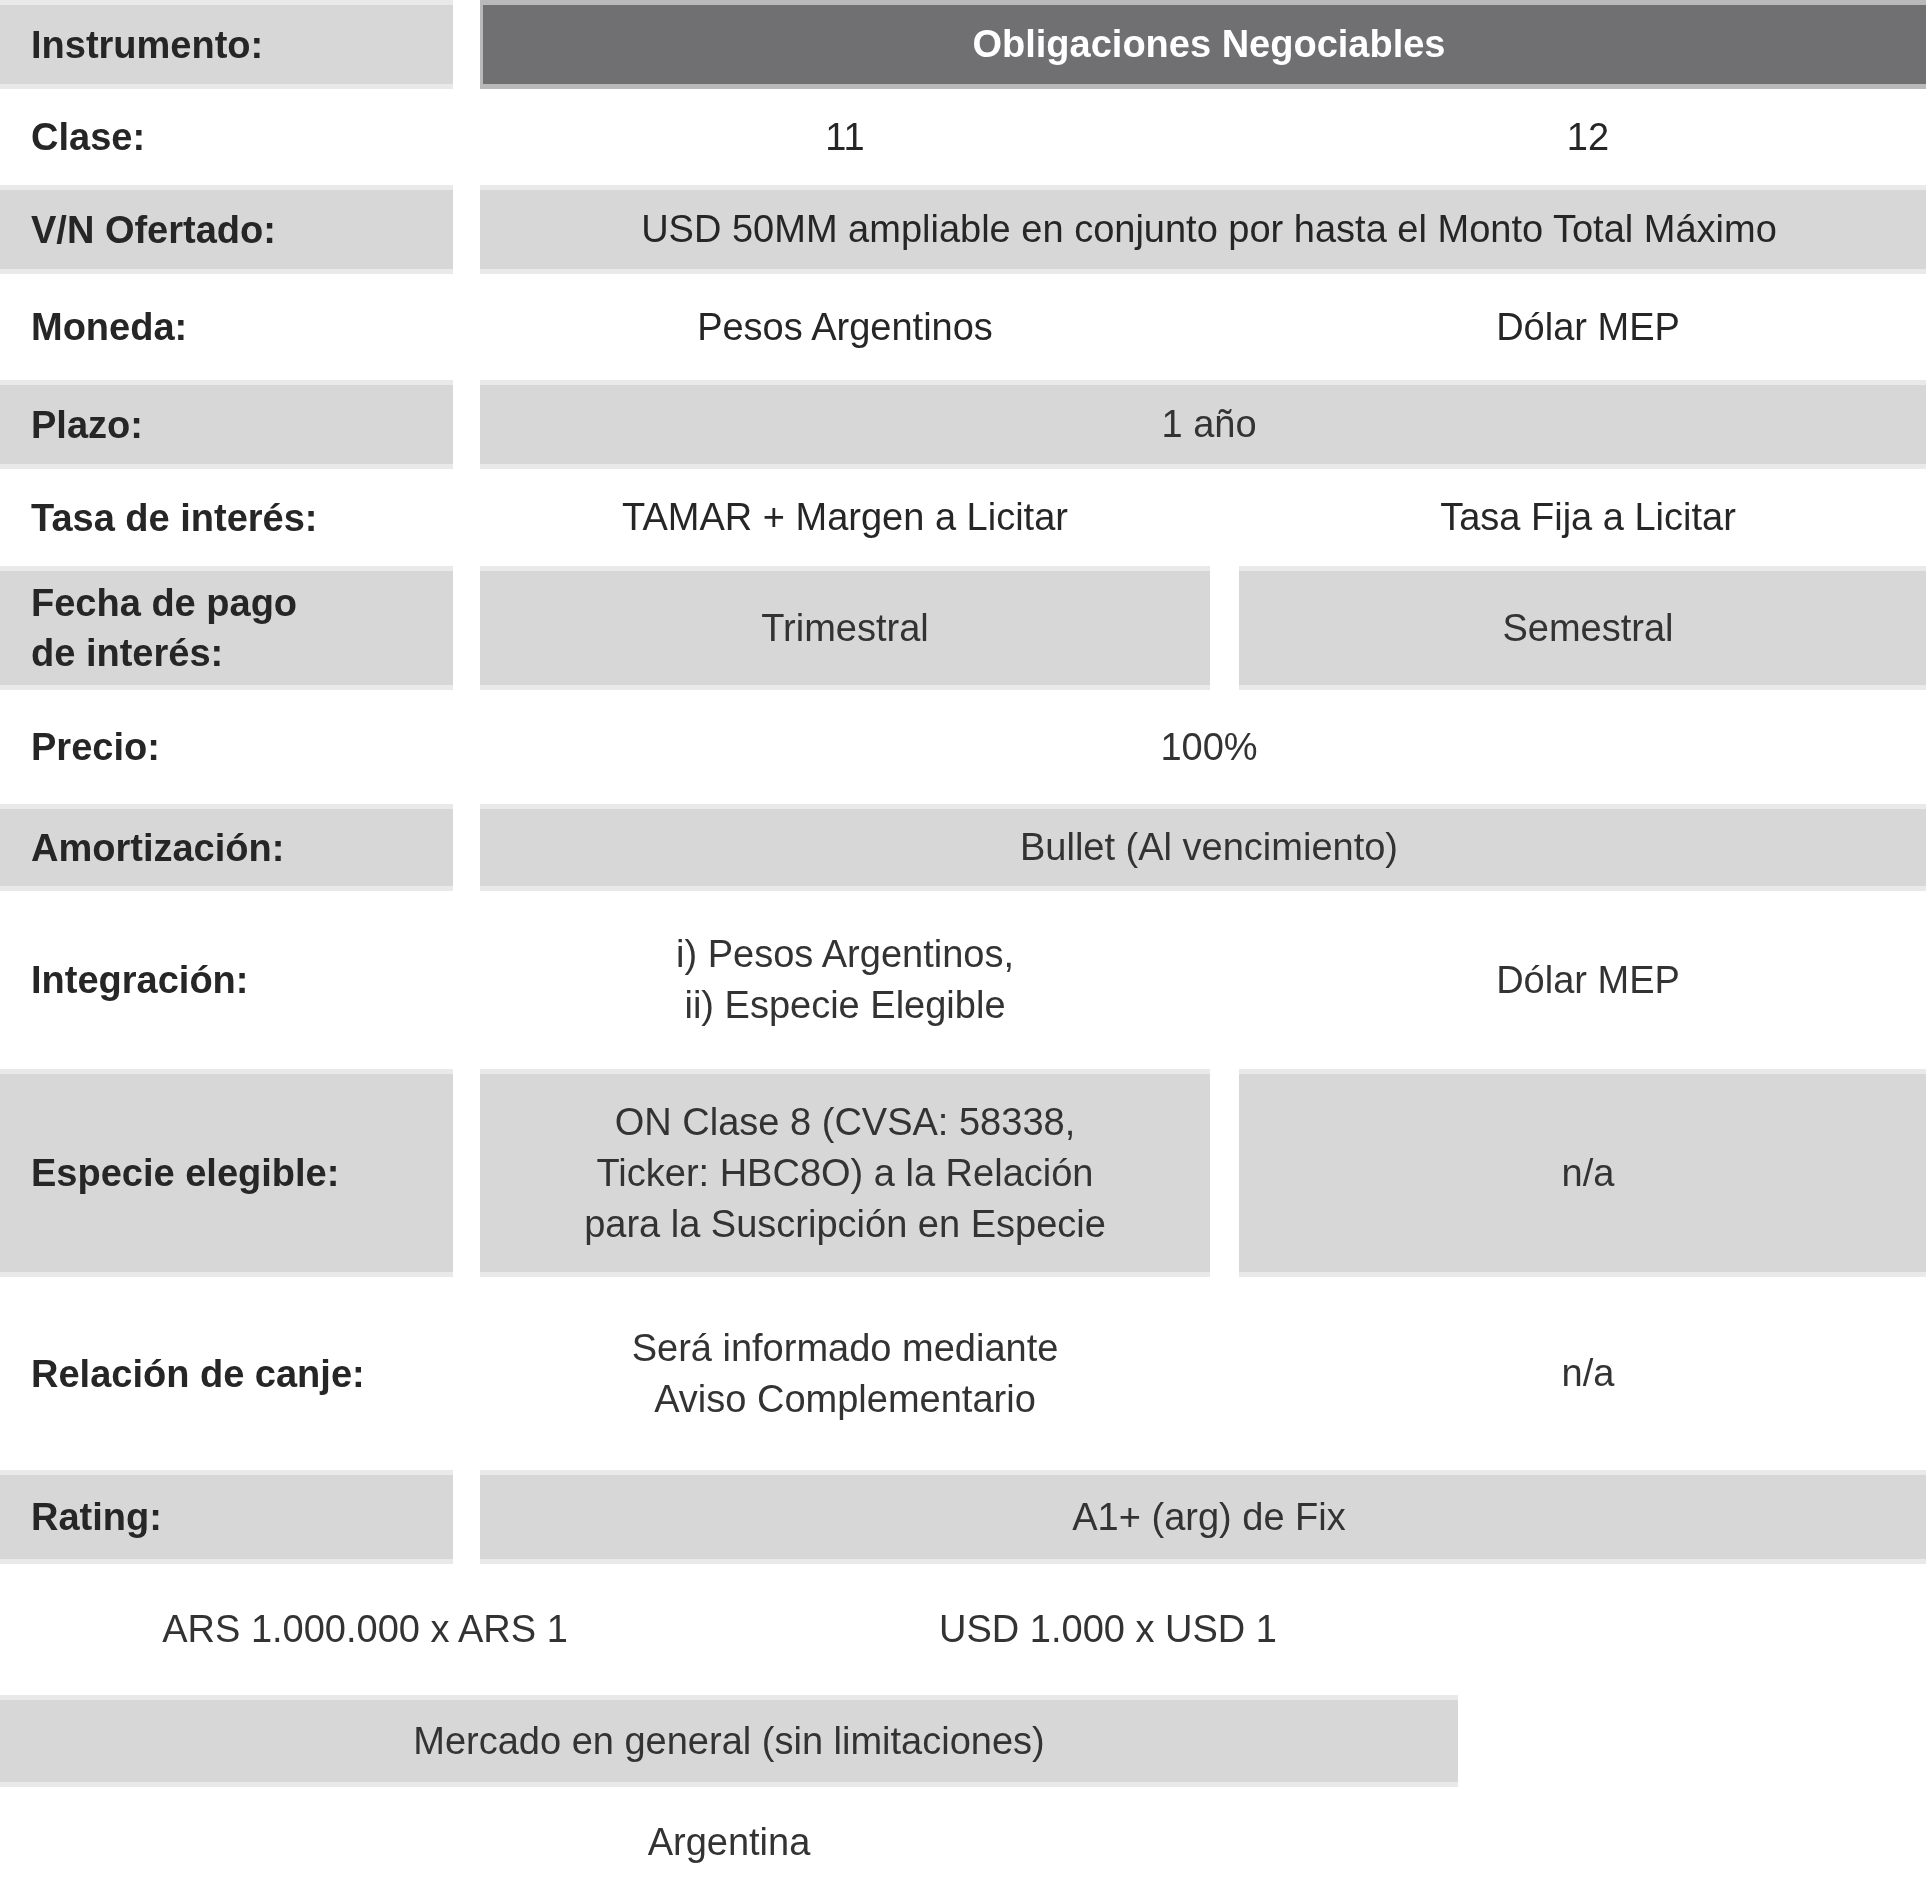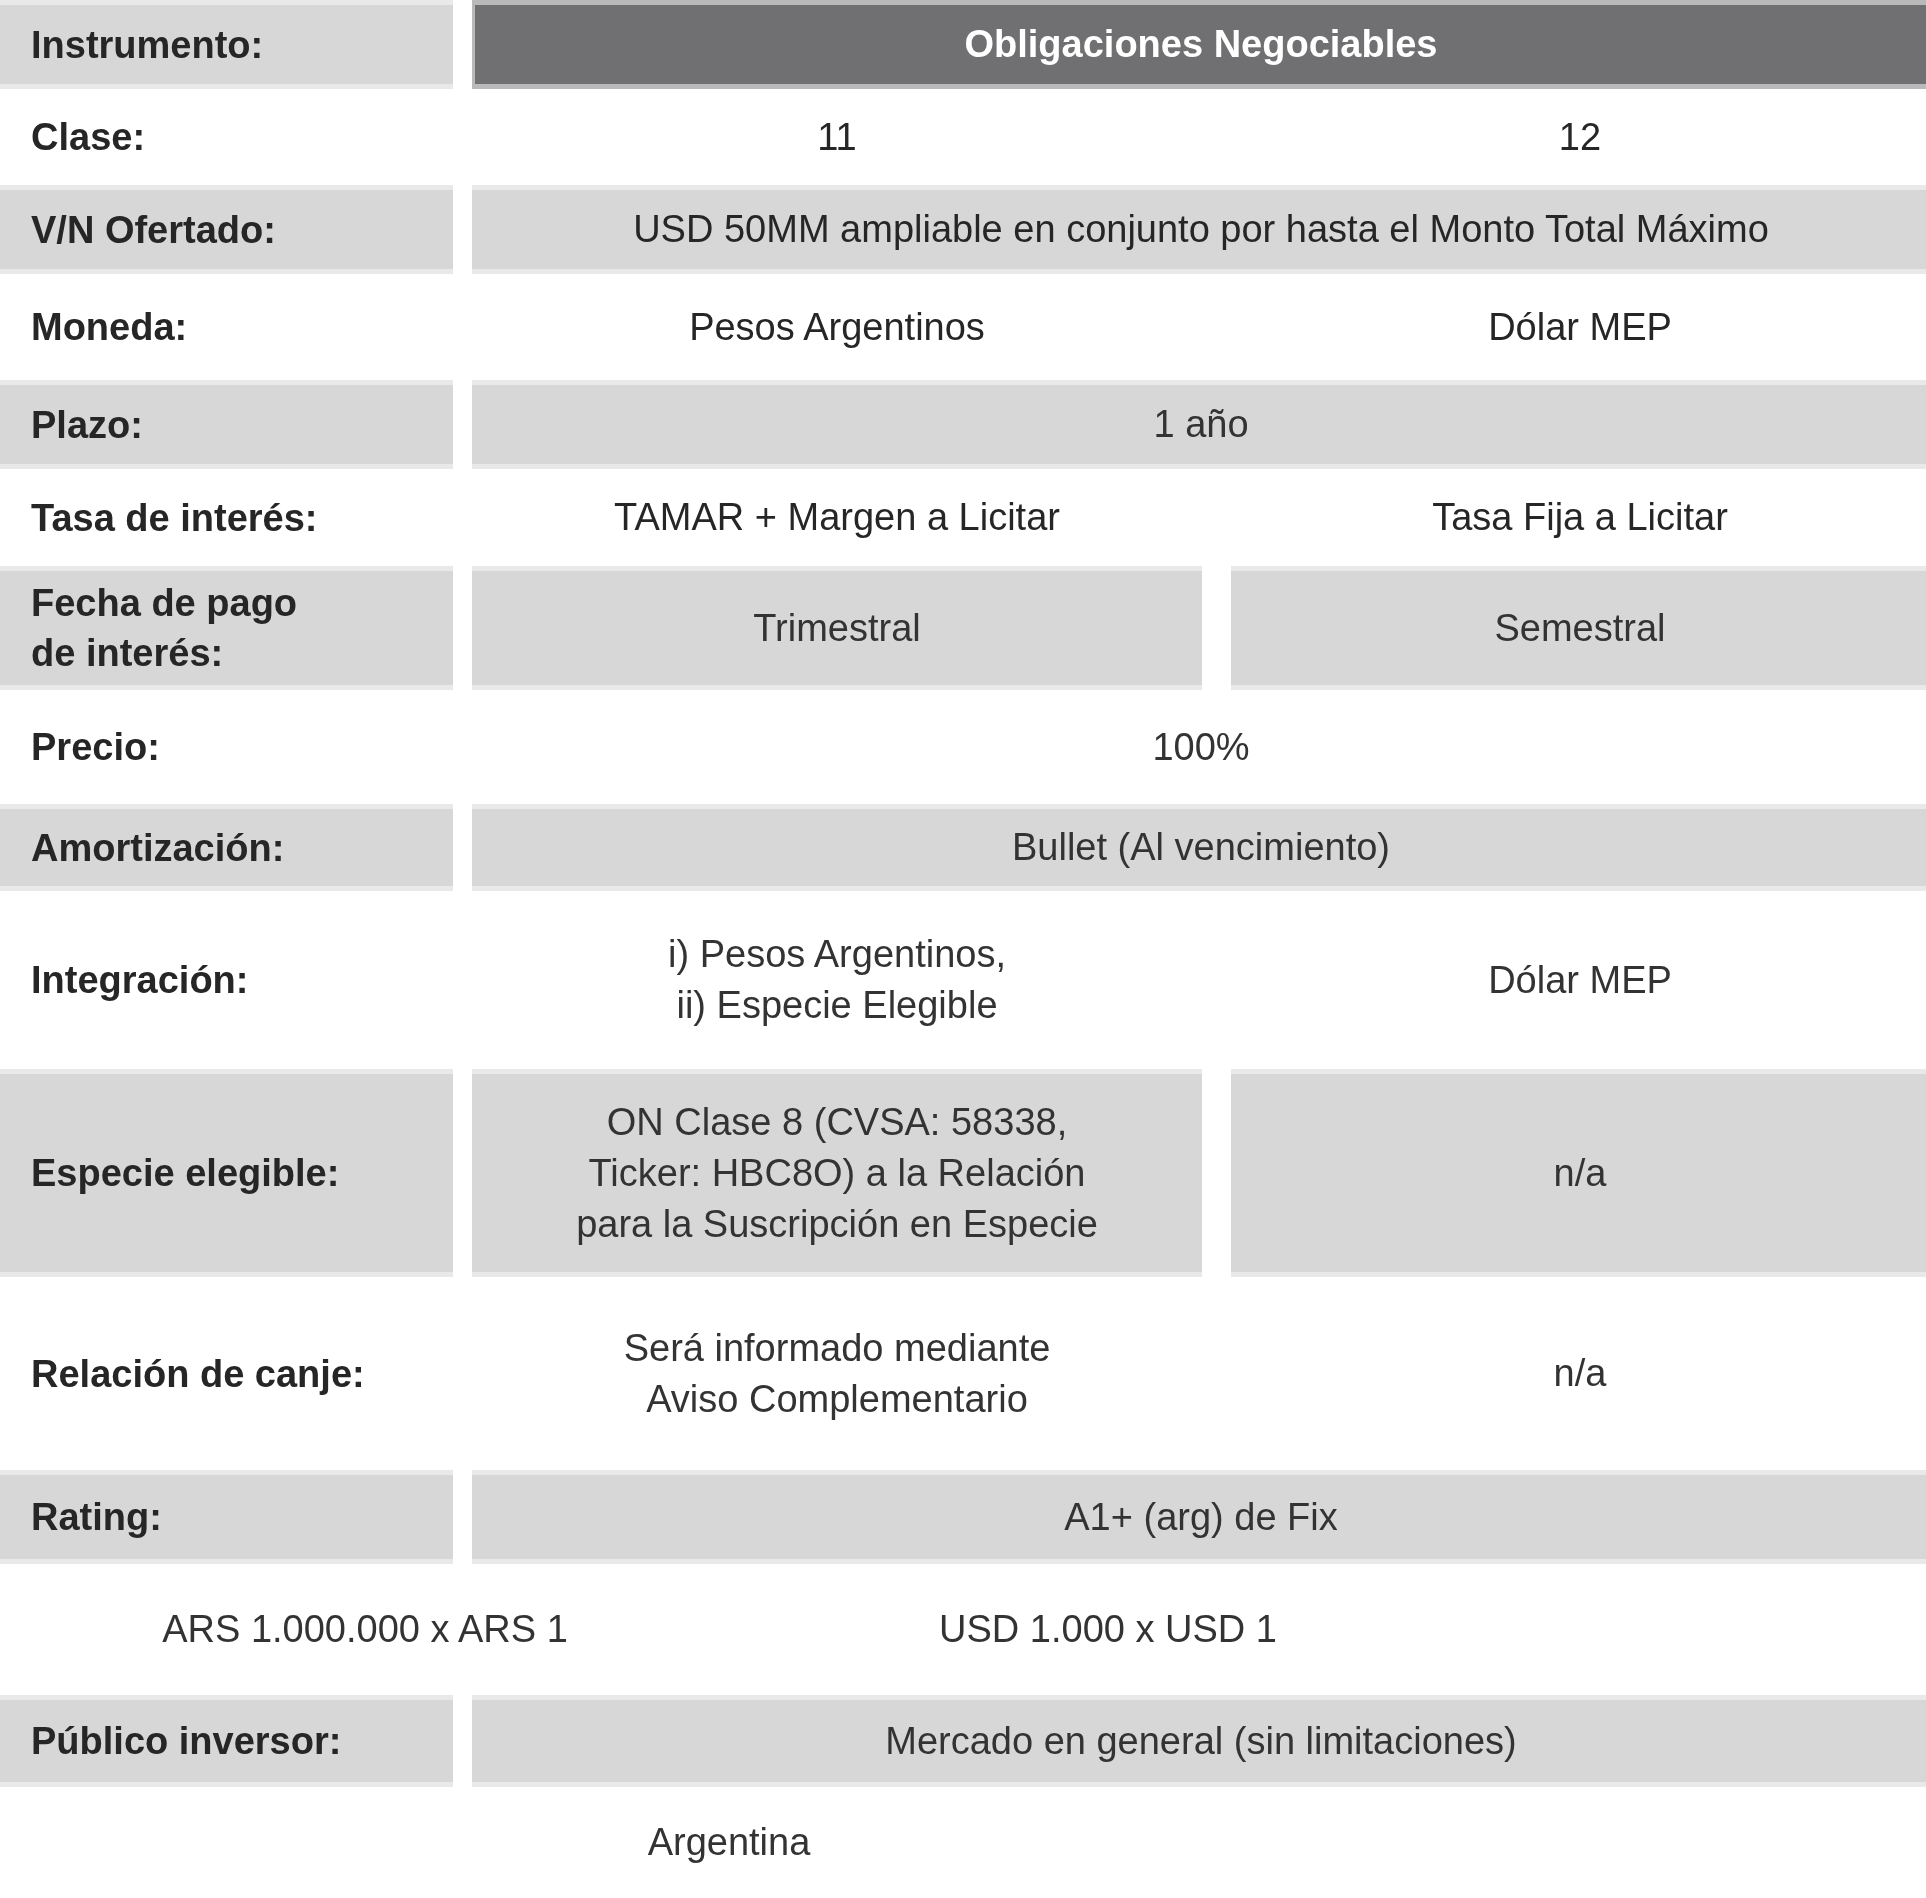--- a/index.html
+++ b/index.html
@@ -21,21 +21,21 @@
   .table{display:flex;flex-direction:column;width:1938px;}
   .row{display:flex;align-items:stretch;}
   
   .h230{height:89px;} .h250{height:96px;} .h275{height:106px;}
   .h252{height:97px;} .h323{height:124px;} .h295{height:114px;}
   .h227{height:87px;} .h463{height:178px;} .h540{height:208px;}
   .h501{height:193px;} .h244{height:94px;} .h340{height:131px;}
   .h240{height:92px;} .h287{height:111px;}
   
   .lbl{
-    width:453px;margin-right:19px;box-sizing:border-box;
+    width:453px;margin-right:27px;box-sizing:border-box;
     padding-left:31px;display:flex;align-items:center;
     font-weight:bold;font-size:38px;line-height:50px;
     color:var(--label_text);white-space:pre-line;text-align:left;
   }
   .val{
     display:flex;align-items:center;justify-content:center;
     box-sizing:border-box;text-align:center;
     font-size:38px;line-height:51px;color:var(--value_text);
     white-space:pre-line;
   }
@@ -136,21 +136,20 @@
     <div class="lbl gray">Rating:</div>
     <div class="val merged gray">A1+ (arg) de Fix</div>
   </div>
 
   <div class="row h340">
     <div class="val c1">ARS 1.000.000 x ARS 1</div>
     <div class="val c2">USD 1.000 x USD 1</div>
   </div>
 
   <div class="row h240">
-    <div class="lbl gray">Público inversor:</div>
     <div class="val merged gray">Mercado en general (sin limitaciones)</div>
   </div>
 
   <div class="row h287">
     <div class="val merged">Argentina</div>
   </div>
 
 </div>
 
 

